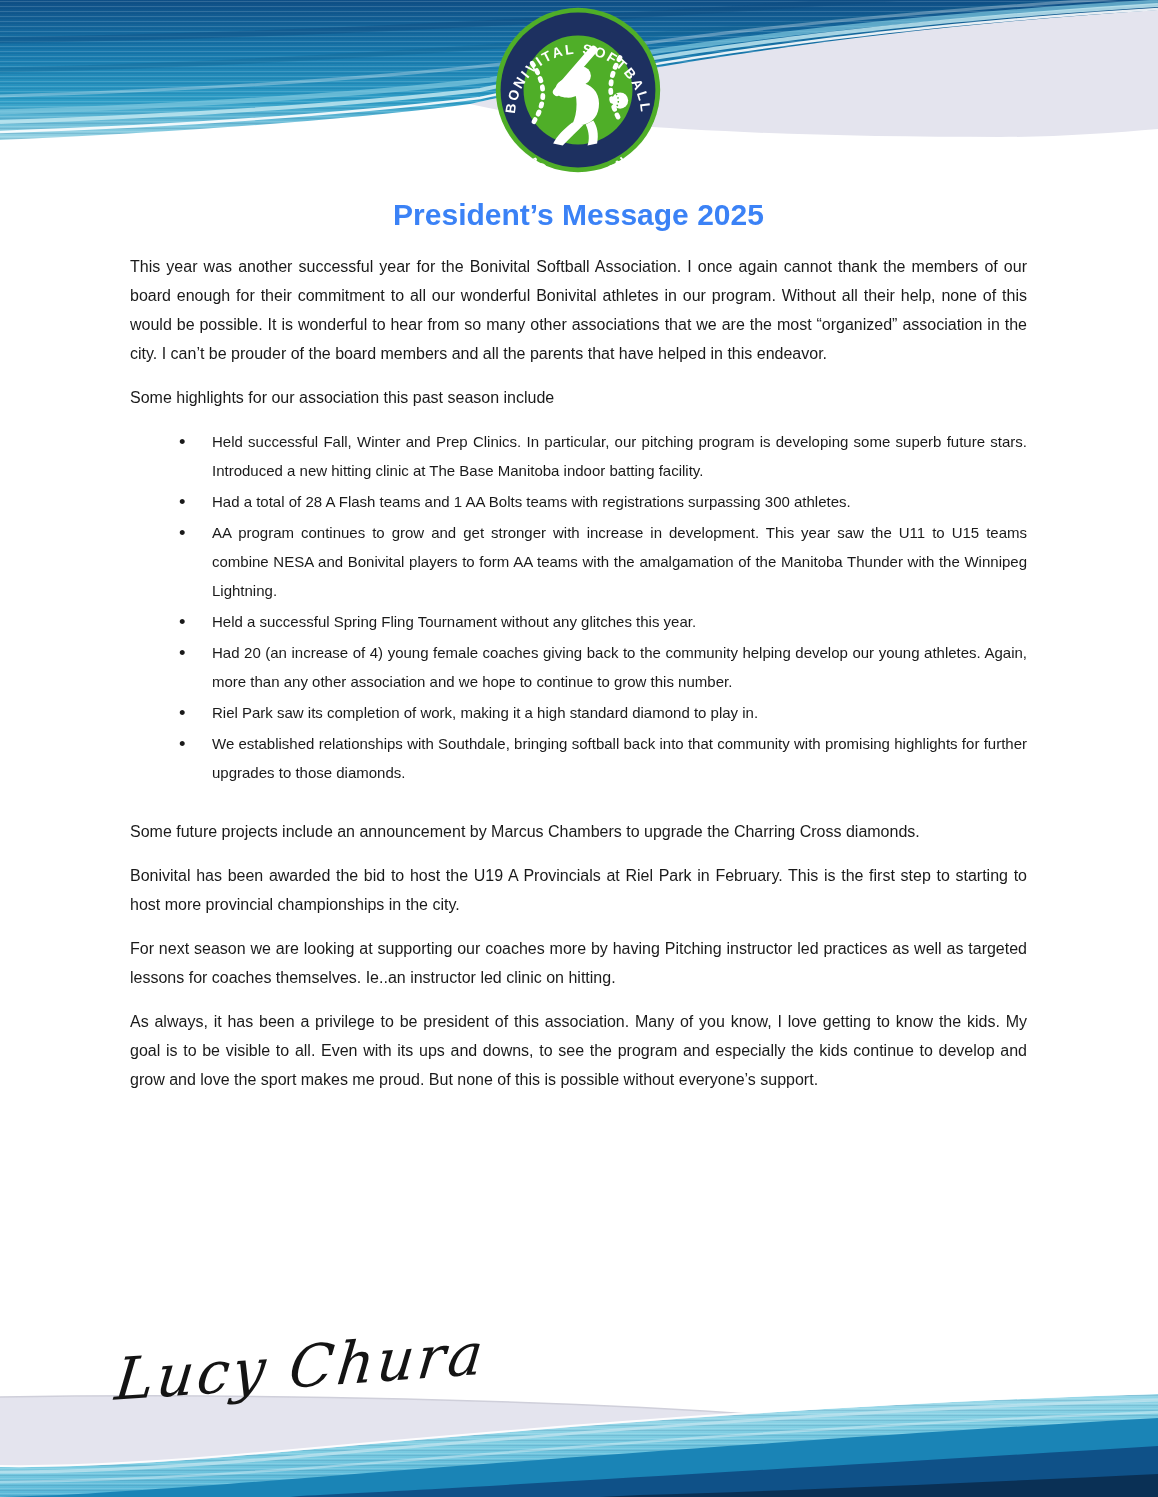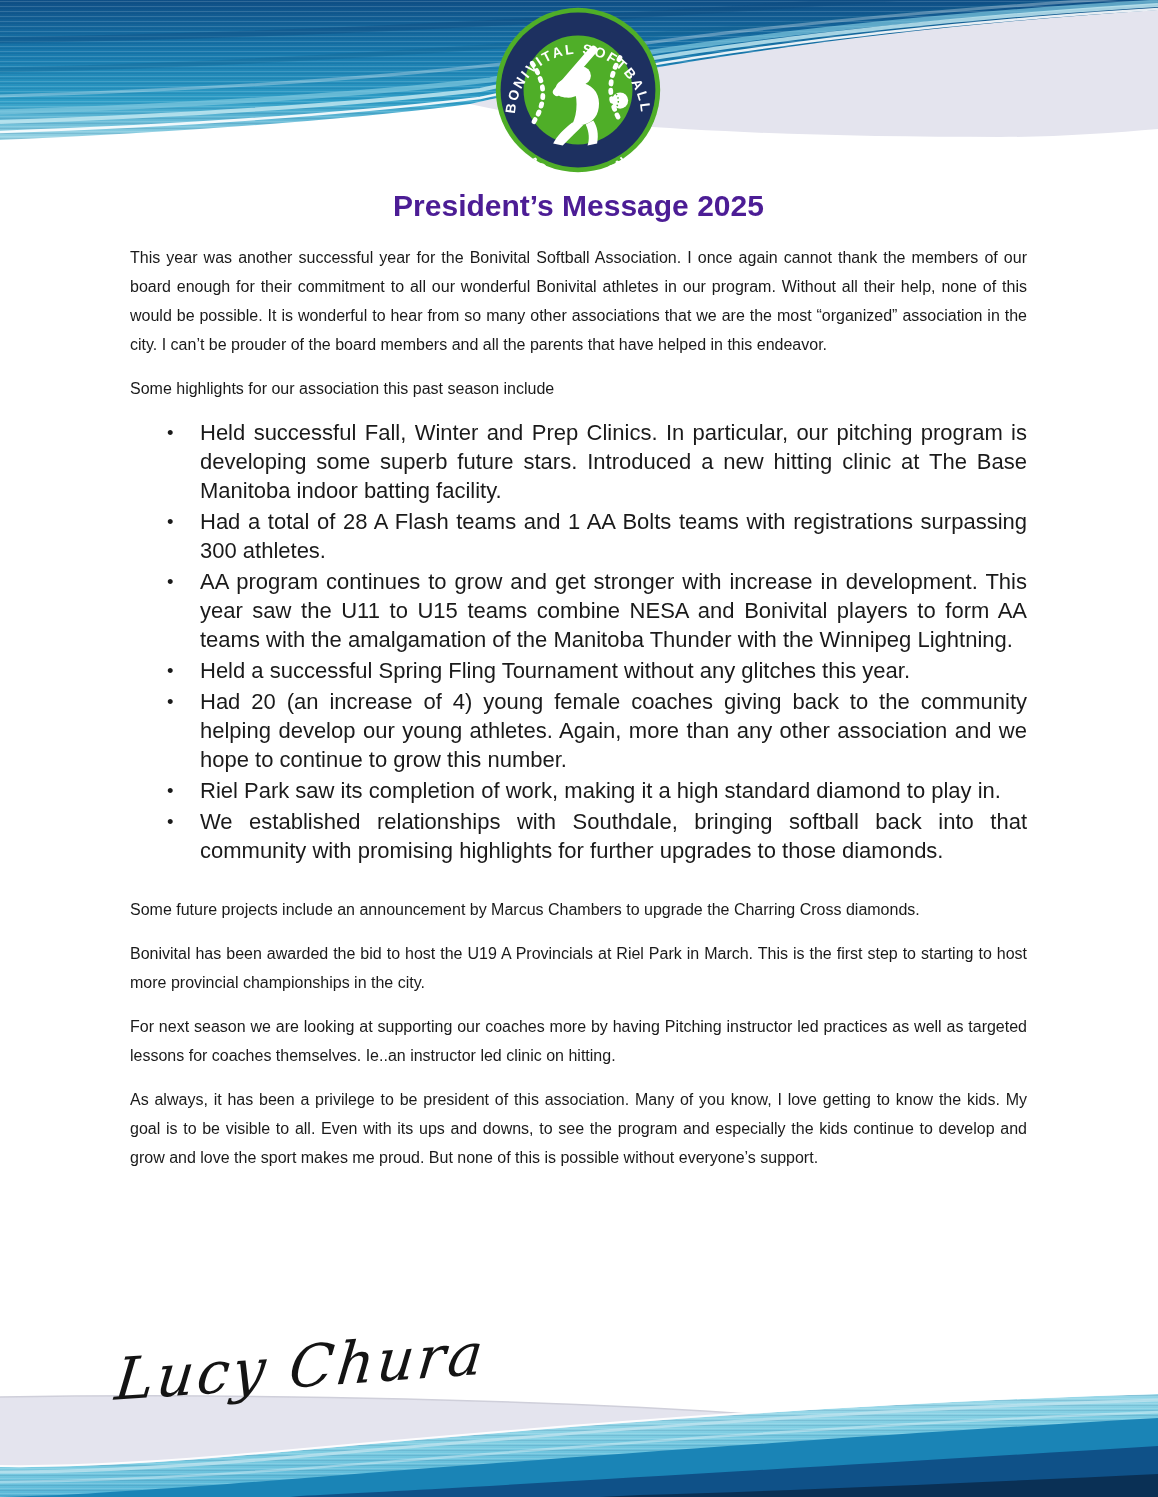--- a/index.html
+++ b/index.html
@@ -6,28 +6,28 @@
   .page{
     position:relative;width:1158px;height:1497px;margin:0 auto;
     background:#ffffff;overflow:hidden;
     font-family:"Liberation Sans",sans-serif;color:#1a1a1a;
   }
   .header-banner{position:absolute;top:0;left:0;width:1158px;height:150px;z-index:1;}
   .logo-badge{position:absolute;top:4px;left:492px;width:172px;height:172px;z-index:3;}
   .content{position:absolute;top:186px;left:130px;width:897px;z-index:2;}
   .doc-title{
     font-size:30px;line-height:34px;font-weight:bold;text-align:center;
-    margin:3px 0 20px 0;color:#4c1d95;
+    margin:12px 0 20px 0;color:#3b82f6;
   }
   .content p{
     margin:0 0 15px 0;font-size:16px;line-height:29px;text-align:justify;
   }
   ul.highlights{list-style:none;margin:10px 0 30px 0;padding:0 0 0 70px;}
   ul.highlights li{
-    position:relative;margin:0 0 2px 0;font-size:22px;line-height:29px;text-align:justify;
+    position:relative;margin:0 0 2px 12px;font-size:15px;line-height:29px;text-align:justify;
   }
   ul.highlights li::before{
     content:"\2022";position:absolute;left:-33px;top:0;font-size:18.5px;color:#1a1a1a;
   }
   .signature{
     position:absolute;left:112px;top:1346px;z-index:4;
     font-family:"DejaVu Serif",serif;font-style:italic;
     font-size:58px;color:#141414;letter-spacing:3px;
     transform:rotate(-4deg) skewX(-10deg);transform-origin:left bottom;
     white-space:nowrap;
@@ -110,21 +110,21 @@
       <li>Held successful Fall, Winter and Prep Clinics. In particular, our pitching program is developing some superb future stars. Introduced a new hitting clinic at The Base Manitoba indoor batting facility.</li>
       <li>Had a total of 28 A Flash teams and 1 AA Bolts teams with registrations surpassing 300 athletes.</li>
       <li>AA program continues to grow and get stronger with increase in development. This year saw the U11 to U15 teams combine NESA and Bonivital players to form AA teams with the amalgamation of the Manitoba Thunder with the Winnipeg Lightning.</li>
       <li>Held a successful Spring Fling Tournament without any glitches this year.</li>
       <li>Had 20 (an increase of 4) young female coaches giving back to the community helping develop our young athletes. Again, more than any other association and we hope to continue to grow this number.</li>
       <li>Riel Park saw its completion of work, making it a high standard diamond to play in.</li>
       <li>We established relationships with Southdale, bringing softball back into that community with promising highlights for further upgrades to those diamonds.</li>
     </ul>
 
     <p>Some future projects include an announcement by Marcus Chambers to upgrade the Charring Cross diamonds.</p>
-    <p>Bonivital has been awarded the bid to host the U19 A Provincials at Riel Park in March. This is the first step to starting to host more provincial championships in the city.</p>
+    <p>Bonivital has been awarded the bid to host the U19 A Provincials at Riel Park in February. This is the first step to starting to host more provincial championships in the city.</p>
     <p>For next season we are looking at supporting our coaches more by having Pitching instructor led practices as well as targeted lessons for coaches themselves. Ie..an instructor led clinic on hitting.</p>
     <p>As always, it has been a privilege to be president of this association. Many of you know, I love getting to know the kids. My goal is to be visible to all. Even with its ups and downs, to see the program and especially the kids continue to develop and grow and love the sport makes me proud. But none of this is possible without everyone’s support.</p>
   </main>
 
   <div class="signature">Lucy Chura</div>
 
   <svg class="bottom-banner" viewBox="0 0 1158 105" preserveAspectRatio="none">
     <defs>
       <linearGradient id="gBot" x1="0" y1="0" x2="0.55" y2="1">
         <stop offset="0" stop-color="#e8f6fa"></stop>

